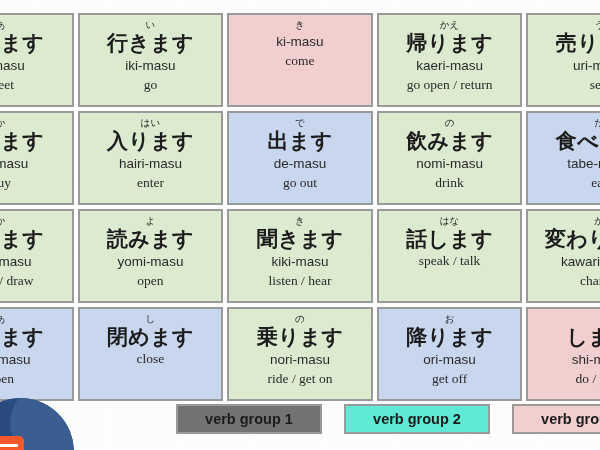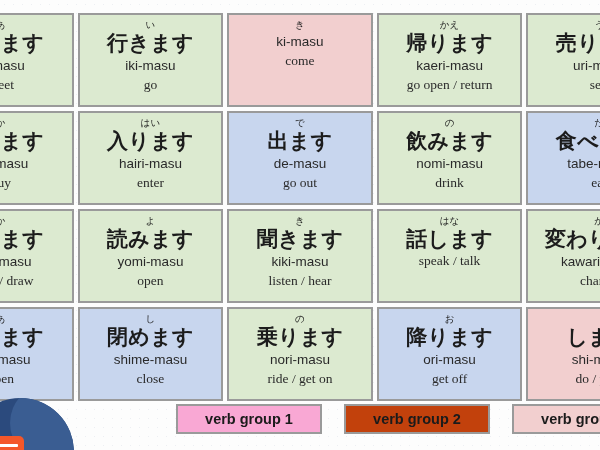--- a/index.html
+++ b/index.html
@@ -220,21 +220,20 @@
       </div>
       <div class="cell g2">
         <span class="furi">あ</span>
         <span class="jp">開けます</span>
         <span class="romaji">ake-masu</span>
         <span class="en">open</span>
       </div>
       <div class="cell g2">
         <span class="furi">し</span>
         <span class="jp">閉めます</span>
-        <span class="romaji">shime-masu</span>
         <span class="en">close</span>
       </div>
       <div class="cell g1">
         <span class="furi">の</span>
         <span class="jp">乗ります</span>
         <span class="romaji">nori-masu</span>
         <span class="en">ride / get on</span>
       </div>
       <div class="cell g2">
         <span class="furi">お</span>
@@ -244,22 +243,22 @@
       </div>
       <div class="cell g3">
         <span class="furi"></span>
         <span class="jp">します</span>
         <span class="romaji">shi-masu</span>
         <span class="en">do / play</span>
       </div>
     </div>
 
   <div class="legend" id="legend">
-      <div class="legend-item" style="background: #f9a8d4;">verb group 1</div>
-      <div class="legend-item" style="background: #c2410c;">verb group 2</div>
+      <div class="legend-item" style="background: #737373;">verb group 1</div>
+      <div class="legend-item" style="background: #5eead4;">verb group 2</div>
       <div class="legend-item" style="background: rgb(242, 207, 207);">verb group 3</div>
     </div>
 
   <div class="logo">
     <div class="sheen"></div>
     <div class="mark">
       <i class="a"></i>
     </div>
   </div>
 </div>

